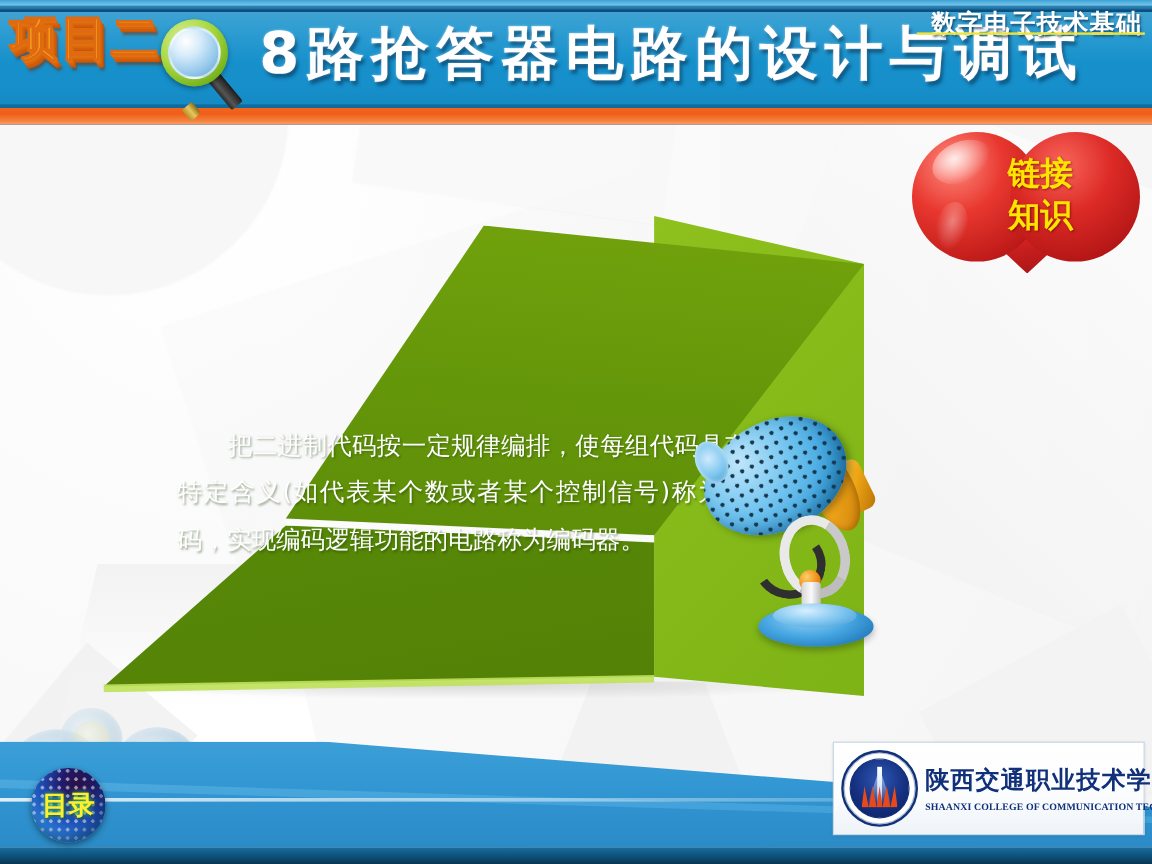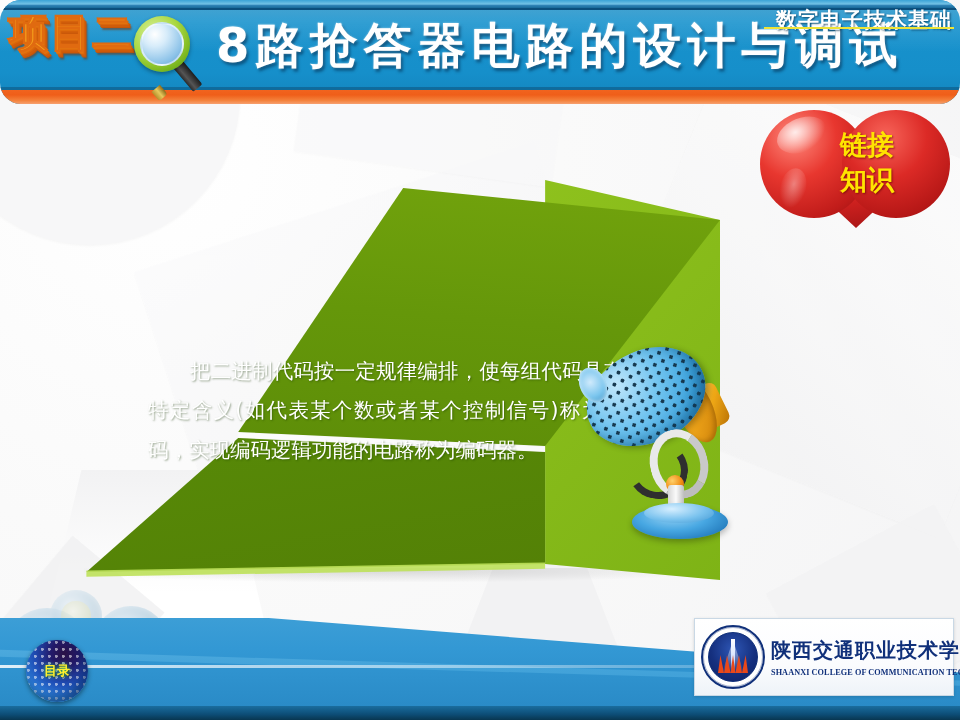--- a/index.html
+++ b/index.html
@@ -49,21 +49,20 @@
   .bs7 { left: 790px; top: 540px; width: 190px; height: 150px;
          transform: rotate(-28deg); background: #f3f3f4; opacity: .85; }
   .bs8 { left: 300px; top: 60px; width: 260px; height: 110px;
          transform: rotate(8deg); background: #f8f8f9; opacity: .6; }
 
   
   .header {
     position: absolute; left: 0; top: 0; width: 960px; height: 104px;
     background: linear-gradient(180deg,#1e8ec4 0%, #1792cd 20%, #168fca 70%, #1383bb 100%);
     overflow: hidden;
-    border-radius: 21px;
   }
   .header-topline {
     position: absolute; left: 0; top: 0; width: 100%; height: 9px;
     background: linear-gradient(180deg,#3aa3d6 0%, #73c2e6 45%, #2f83b6 60%, #0e5f8d 100%);
   }
   .header-navy {
     position: absolute; left: 0; top: 8px; width: 100%; height: 2px;
     background: #0b4f7d;
   }
   .header-sheen {
@@ -338,21 +337,21 @@
     border-radius: 50%;
     background:
       radial-gradient(circle at 2.4px 2.4px, rgba(255,255,255,.55) 1.3px, transparent 1.6px) 0 0/7px 7px,
       radial-gradient(circle at 62% 22%, #2a1145 0%, #231a6b 22%, #1f4fb8 50%, #2f86e0 74%, #59b6f2 100%);
     box-shadow: 0 2px 5px rgba(0,0,0,.45), inset -4px -5px 10px rgba(0,20,60,.5);
     cursor: pointer;
   }
   .toc-btn-label {
     position: absolute; inset: 0;
     display: flex; align-items: center; justify-content: center;
-    color: #ffef2e; font-weight: bold; font-size: 13px; letter-spacing: 0px;
+    color: #ffef2e; font-weight: bold; font-size: 22px; letter-spacing: 0px;
     font-family: Liberation Mono, monospace;
     text-shadow: 0 0 4px rgba(80,255,120,.9), 1px 1px 2px rgba(0,0,0,.7);
   }
 
   
   .logo-box {
     position: absolute; right: 6px; bottom: 24px;
     width: 260px; height: 78px;
     background: linear-gradient(180deg,#ffffff 0%, #fbfcfe 60%, #eef3f8 100%);
     border: 1px solid #c9d8e5;

